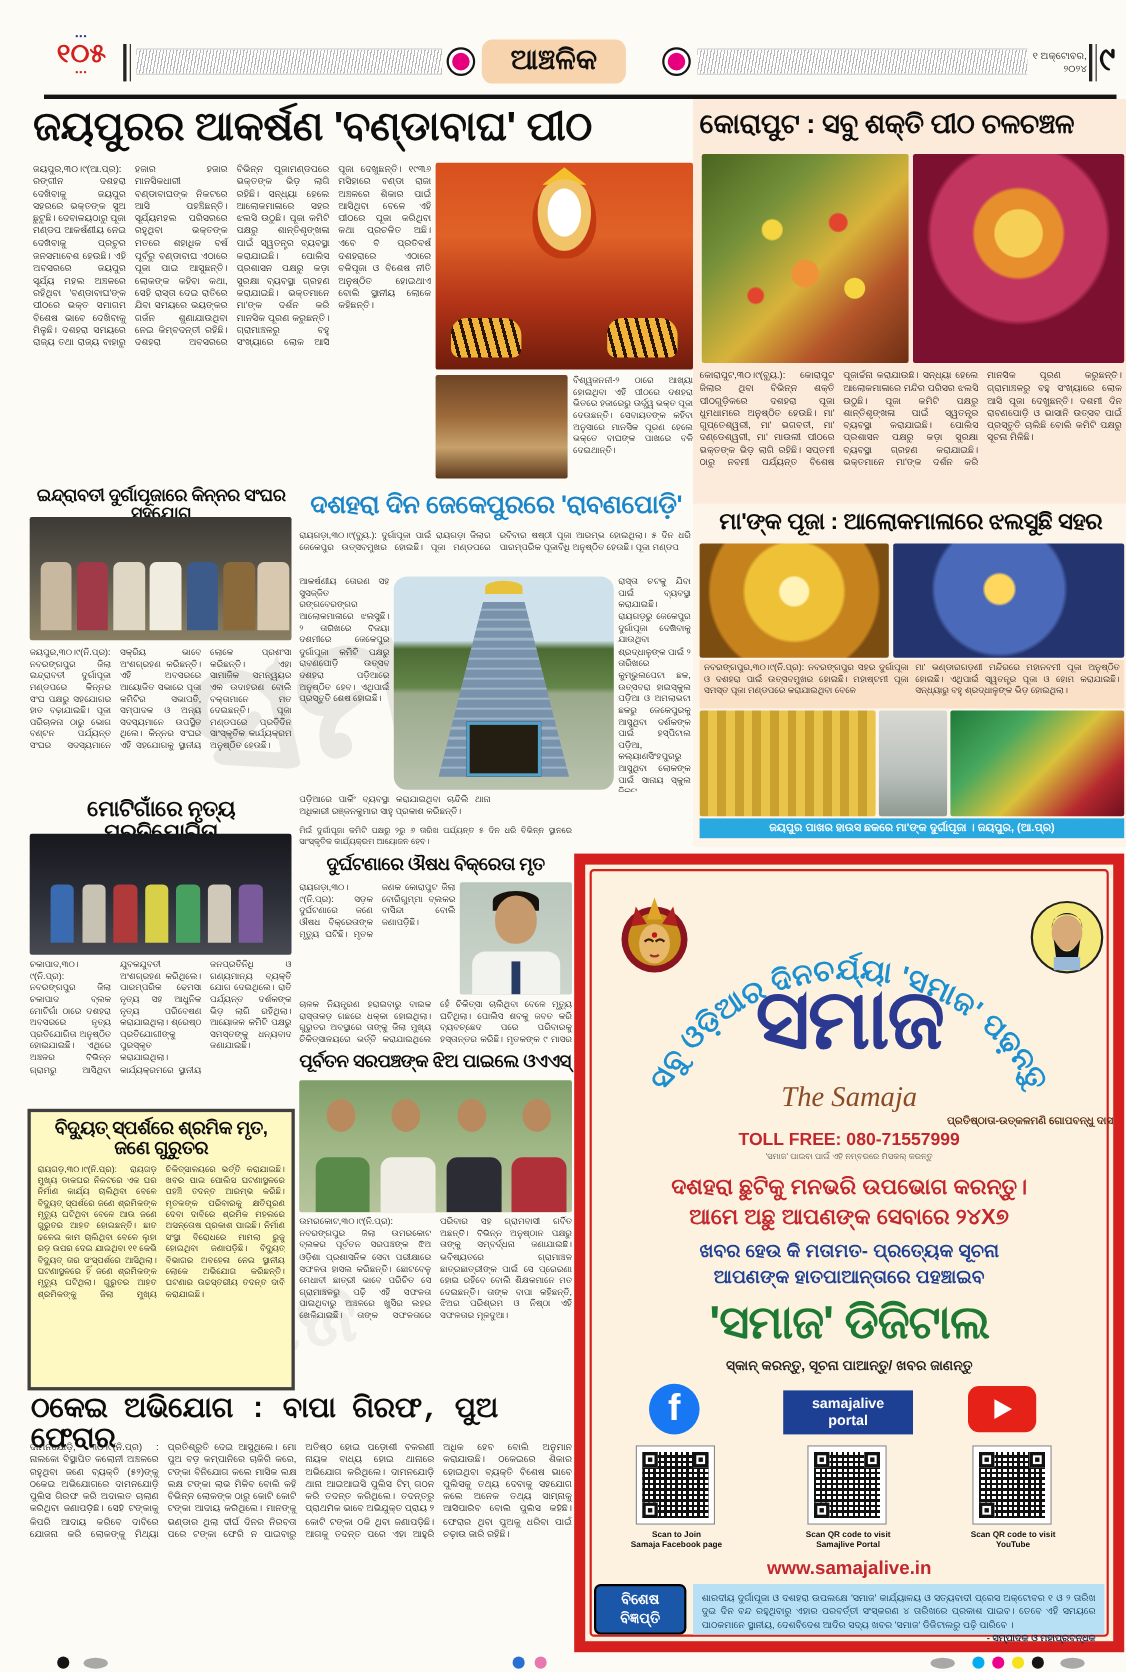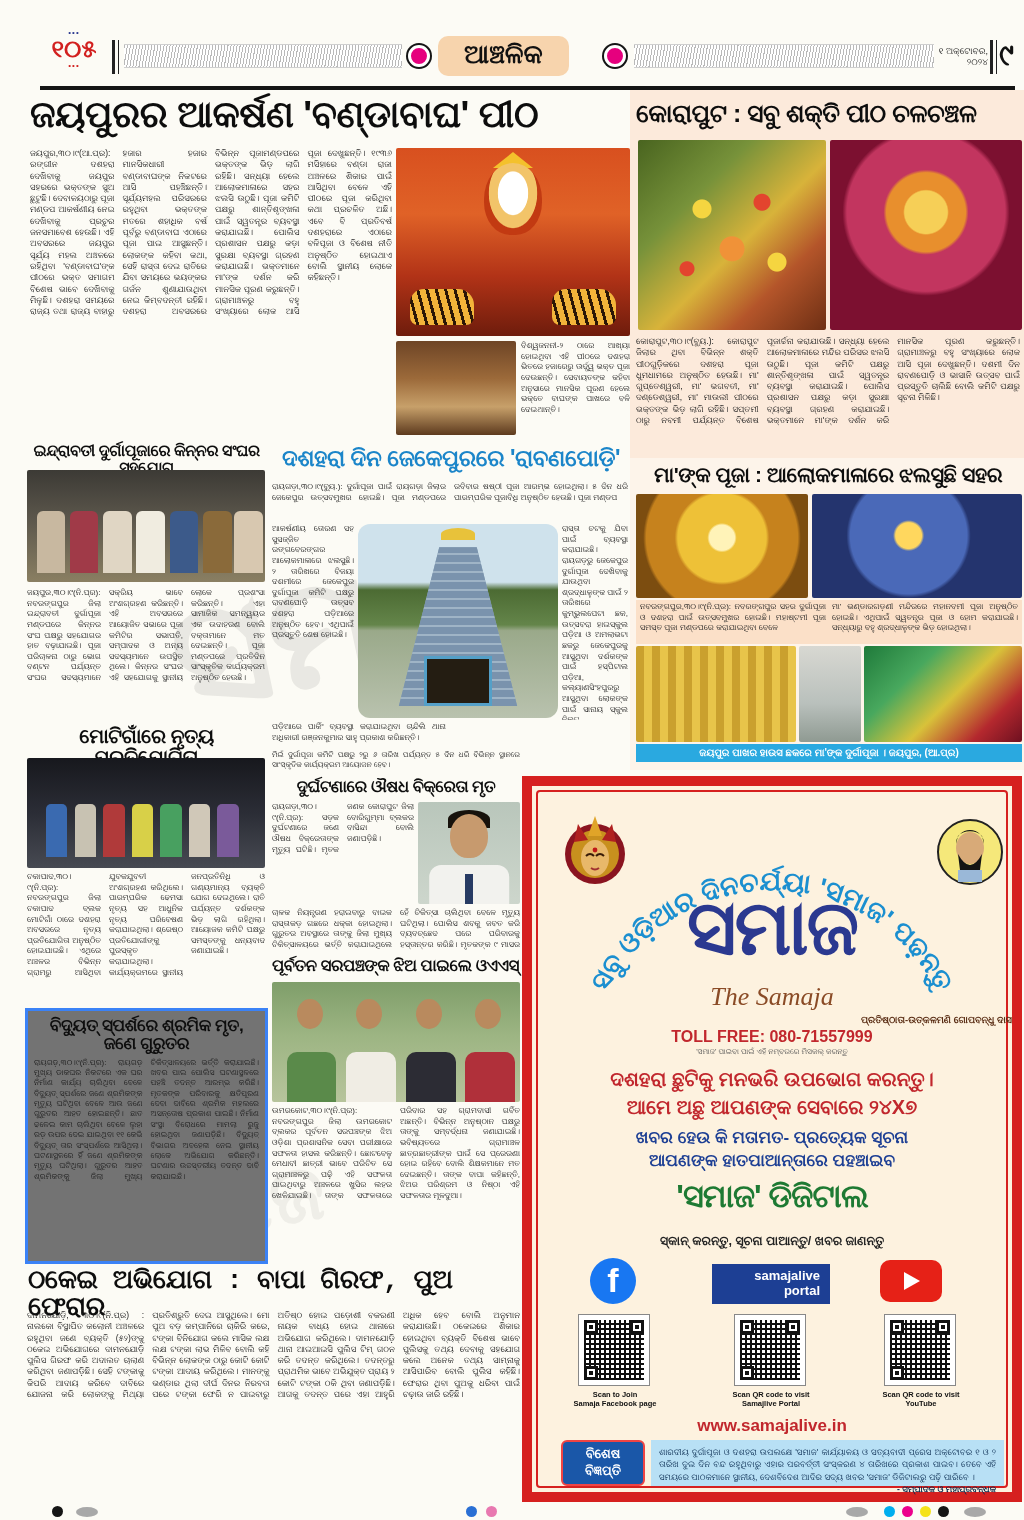--- a/index.html
+++ b/index.html
@@ -77,27 +77,27 @@
   .qr{width:72px;height:72px;background:#fff;border:1px solid #888;padding:5px;}
   .qr .pat{width:100%;height:100%;position:relative;background:
       repeating-linear-gradient(0deg,#111 0 2px,transparent 2px 5px),
       repeating-linear-gradient(90deg,#111 0 2px,#fff 2px 5px);}
   .qr .fm{position:absolute;width:14px;height:14px;border:3px solid #111;background:#fff;}
   .qr .fm::after{content:"";position:absolute;inset:2px;background:#111;}
   .qr-cap{font-size:7.5px;font-weight:bold;color:#111;text-align:center;line-height:1.25;}
   .fb-circle{width:46px;height:46px;border-radius:50%;background:#1877f2;color:#fff;font-weight:bold;font-size:34px;text-align:center;line-height:44px;}
   .yt-box{width:62px;height:42px;border-radius:10px;background:#e62117;position:relative;}
   .yt-box::after{content:"";position:absolute;left:24px;top:12px;border-left:16px solid #fff;border-top:9px solid transparent;border-bottom:9px solid transparent;}
-  .portal-badge{background:#1d3f94;color:#fff;font-weight:bold;font-size:13px;line-height:1.15;text-align:right;padding:5px 10px;}
+  .portal-badge{background:#1d3f94;color:#fff;font-weight:bold;font-size:13px;line-height:1.15;text-align:center;padding:5px 10px;}
   .notice{display:flex;gap:6px;align-items:stretch;}
-  .notice-label{background:#1a57a8;border:2px solid #ef4444;border-radius:6px;color:#fff;font-weight:bold;font-size:13px;display:flex;flex-direction:column;justify-content:center;text-align:center;width:84px;line-height:1.3;margin-left:21px;}
+  .notice-label{background:#1a57a8;border:2px solid #000000;border-radius:6px;color:#fff;font-weight:bold;font-size:13px;display:flex;flex-direction:column;justify-content:center;text-align:center;width:84px;line-height:1.3;}
   .notice-text{background:#b8e0f5;color:#0b2d52;font-size:8.6px;line-height:1.45;padding:6px 8px;flex:1;text-align:justify;}
   .dot{border-radius:50%;width:11px;height:11px;}
   .oval{border-radius:50%;width:22px;height:10px;background:#a8a8a8;}
-  .green-box{border:3px solid #3b82f6;background:#737373;}
+  .green-box{border:3px solid #404040;background:#fef9c3;}
 </style>
 </head>
 <body>
 
 <div id="page">
 
   <div class="abs" style="left:42px;top:28px;width:64px;text-align:center;">
     <div class="logo-ring">•••</div>
     <div class="logo-num">୧୦୫</div>
     <div class="logo-ring" style="color:#d2201f;">•••</div>
@@ -253,21 +253,21 @@
     <div class="abs samaja-logo" style="left:0;top:98px;width:480px;font-size:76px;">ସମାଜ</div>
     <div class="abs samaja-en" style="left:0;top:196px;width:480px;font-size:26px;">The Samaja</div>
     <div class="abs" style="left:0;top:228px;width:480px;font-size:9.5px;text-align:right;color:#5a2d14;font-weight:bold;">ପ୍ରତିଷ୍ଠାତା-ଉତ୍କଳମଣି ଗୋପବନ୍ଧୁ ଦାସ</div>
     <div class="abs ad-red" style="left:0;top:242px;width:480px;font-size:16px;">TOLL FREE: 080-71557999</div>
     <div class="abs" style="left:0;top:261px;width:480px;font-size:7.5px;text-align:center;color:#555;">'ସମାଜ' ପାଇବା ପାଇଁ ଏହି ନମ୍ବରରେ ମିସକଲ୍ କରନ୍ତୁ</div>
 
     <div class="abs ad-red" style="left:0;top:282px;width:480px;font-size:20px;">ଦଶହରା ଛୁଟିକୁ ମନଭରି ଉପଭୋଗ କରନ୍ତୁ।</div>
     <div class="abs ad-red" style="left:0;top:310px;width:480px;font-size:20px;">ଆମେ ଅଛୁ ଆପଣଙ୍କ ସେବାରେ ୨୪X୭</div>
     <div class="abs ad-blue" style="left:0;top:342px;width:480px;font-size:17px;">ଖବର ହେଉ କି ମତାମତ- ପ୍ରତ୍ୟେକ ସୂଚନା</div>
     <div class="abs ad-blue" style="left:0;top:365px;width:480px;font-size:17px;">ଆପଣଙ୍କ ହାତପାଆନ୍ତାରେ ପହଞ୍ଚାଇବ</div>
-    <div class="abs ad-green" style="left:0;top:392px;width:480px;font-size:32px;">'ସମାଜ' ଡିଜିଟାଲ</div>
+    <div class="abs ad-green" style="left:0;top:392px;width:480px;font-size:42px;">'ସମାଜ' ଡିଜିଟାଲ</div>
     <div class="abs" style="left:0;top:448px;width:480px;font-size:12.5px;font-weight:bold;text-align:center;color:#222;">ସ୍କାନ୍ କରନ୍ତୁ, ସୂଚନା ପାଆନ୍ତୁ/ ଖବର ଜାଣନ୍ତୁ</div>
 
     <div class="abs fb-circle" style="left:58px;top:472px;">f</div>
     <div class="abs portal-badge" style="left:180px;top:478px;width:118px;">
       <div>samajalive</div>
       <div>portal</div>
     </div>
     <div class="abs yt-box" style="left:348px;top:474px;"></div>
 
     <div class="abs qr" style="left:46px;top:528px;">

